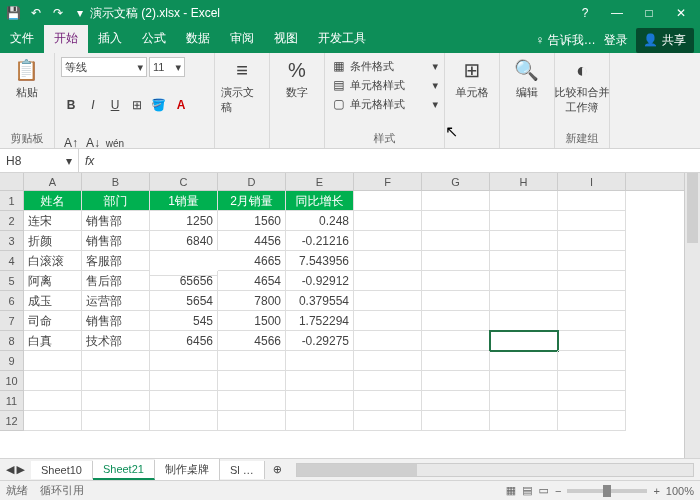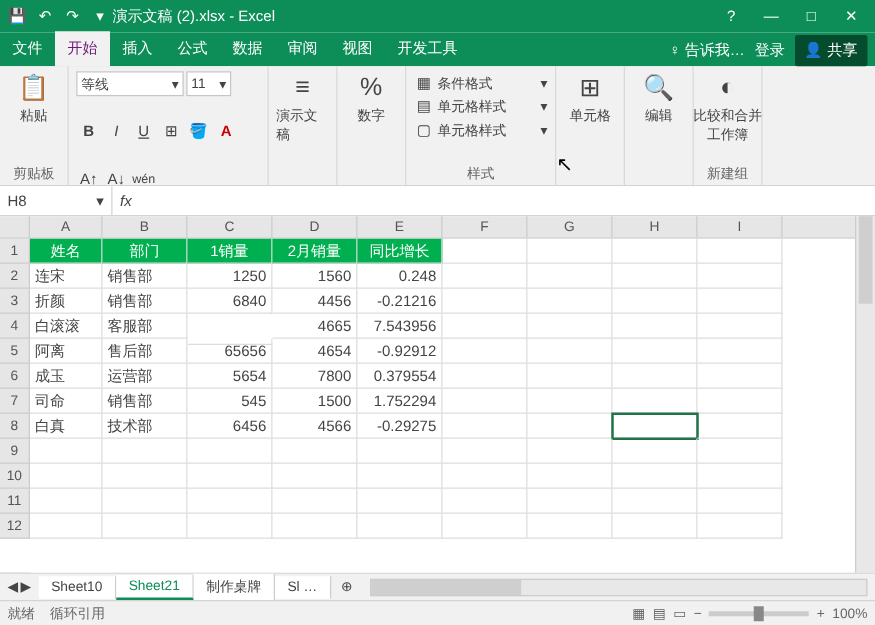--- a/index.html
+++ b/index.html
@@ -21,21 +21,21 @@
 .bigbtn{display:flex;flex-direction:column;align-items:center;justify-content:center;gap:2px;width:42px;font-size:11px;color:#444}
 .bigbtn .ic{width:26px;height:26px;display:flex;align-items:center;justify-content:center;font-size:20px}
 .fontrow{display:flex;gap:2px;align-items:center;margin-bottom:18px}
 .combo{border:1px solid #c5c5c5;background:#fff;height:20px;display:flex;align-items:center;padding:0 3px;font-size:11px}
 .iconbtn{width:20px;height:20px;display:flex;align-items:center;justify-content:center;font-size:12px;color:#444}
 .stylesrow{display:flex;flex-direction:column;gap:1px;font-size:11px;color:#444}
 .srow{display:flex;align-items:center;gap:3px;height:18px}
 .srow .sic{width:16px;text-align:center;font-size:12px}
 .disabled{color:#bbb}
 .namebox-row{height:24px;border-bottom:1px solid #d4d4d4;display:flex;align-items:center;background:#fff}
-.namebox{width:90px;border-right:1px solid #d4d4d4;height:100%;display:flex;align-items:center;padding:0 6px;font-size:12px;justify-content:space-between}
+.namebox{width:79px;border-right:1px solid #d4d4d4;height:100%;display:flex;align-items:center;padding:0 6px;font-size:12px;justify-content:space-between}
 .fxarea{display:flex;align-items:center;gap:24px;padding:0 6px;flex:1}
 .grid-wrap{position:relative;height:285px;display:flex}
 .colheads{position:absolute;top:0;left:24px;right:16px;height:18px;display:flex;background:#e6e6e6;border-bottom:1px solid #ccc}
 .ch{border-right:1px solid #ccc;text-align:center;font-size:11px;color:#555;line-height:18px}
 .rowheads{position:absolute;top:18px;left:0;width:24px;background:#e6e6e6;border-right:1px solid #ccc}
 .rh{height:20px;border-bottom:1px solid #ccc;text-align:center;font-size:11px;color:#555;line-height:20px}
 .corner{position:absolute;top:0;left:0;width:24px;height:18px;background:#e6e6e6;border-right:1px solid #ccc;border-bottom:1px solid #ccc}
 .cells{position:absolute;top:18px;left:24px;right:16px;bottom:0;background:#fff}
 .row{display:flex;height:20px}
 .cell{border-right:1px solid #ddd;border-bottom:1px solid #ddd;padding:0 4px;line-height:20px;font-size:12px;overflow:hidden;white-space:nowrap}

